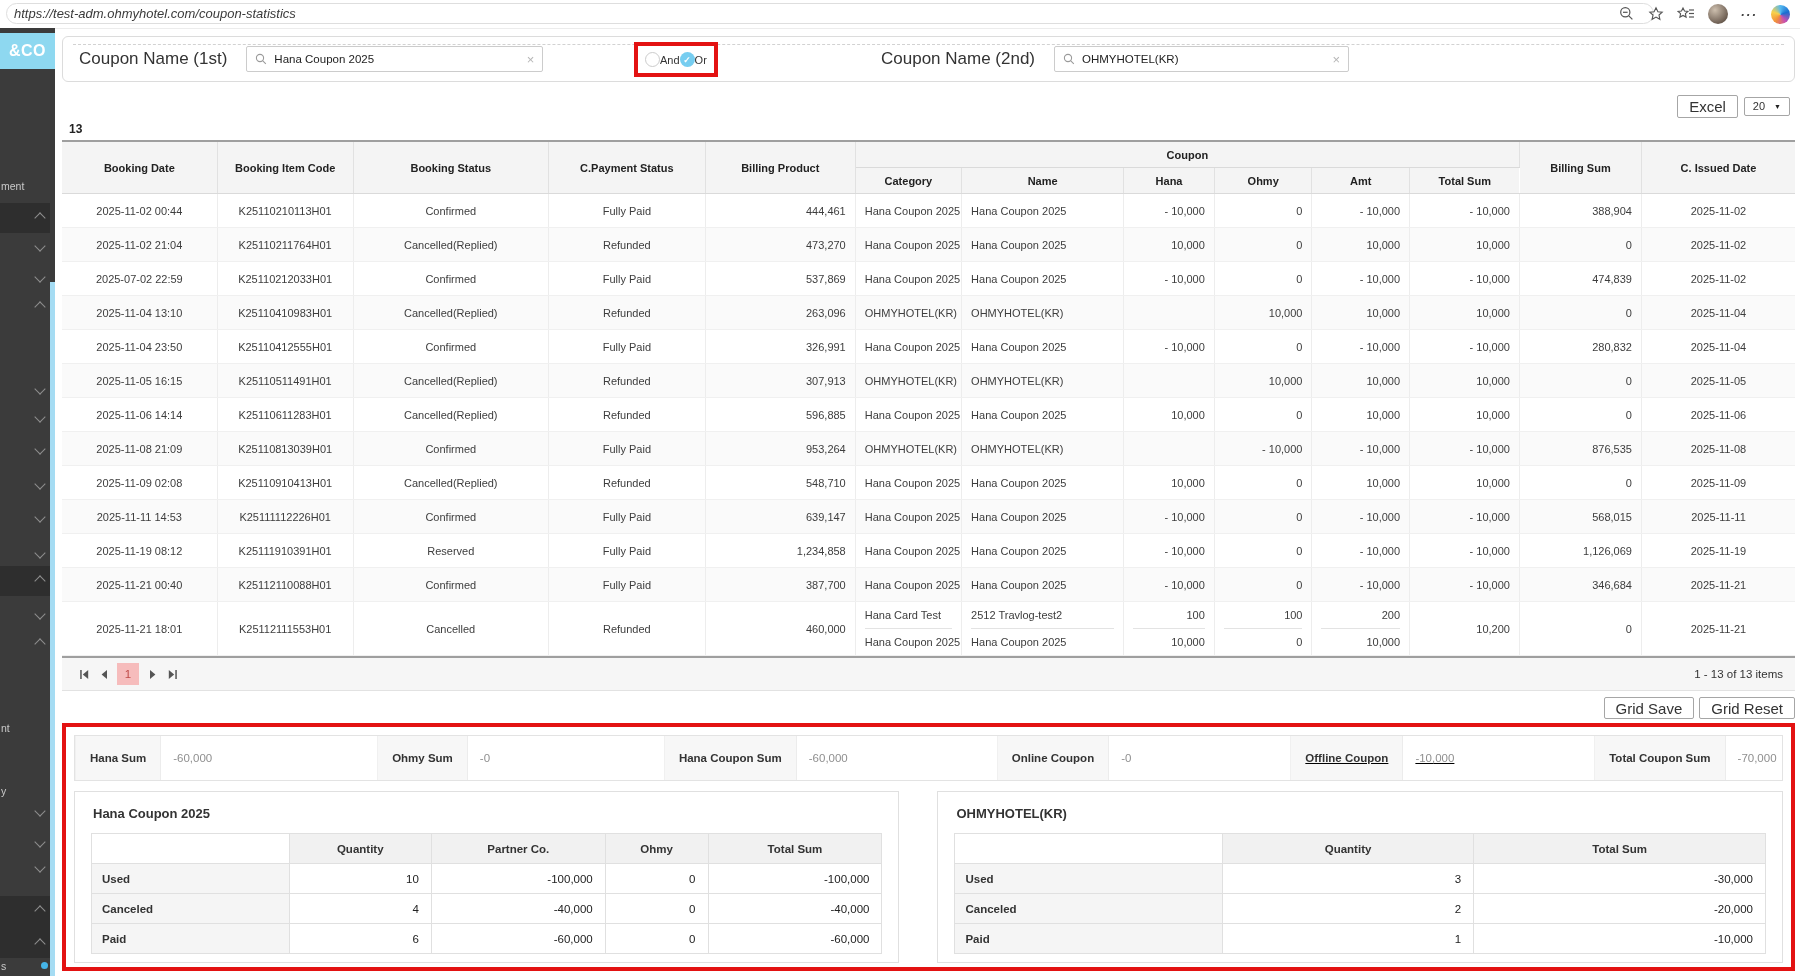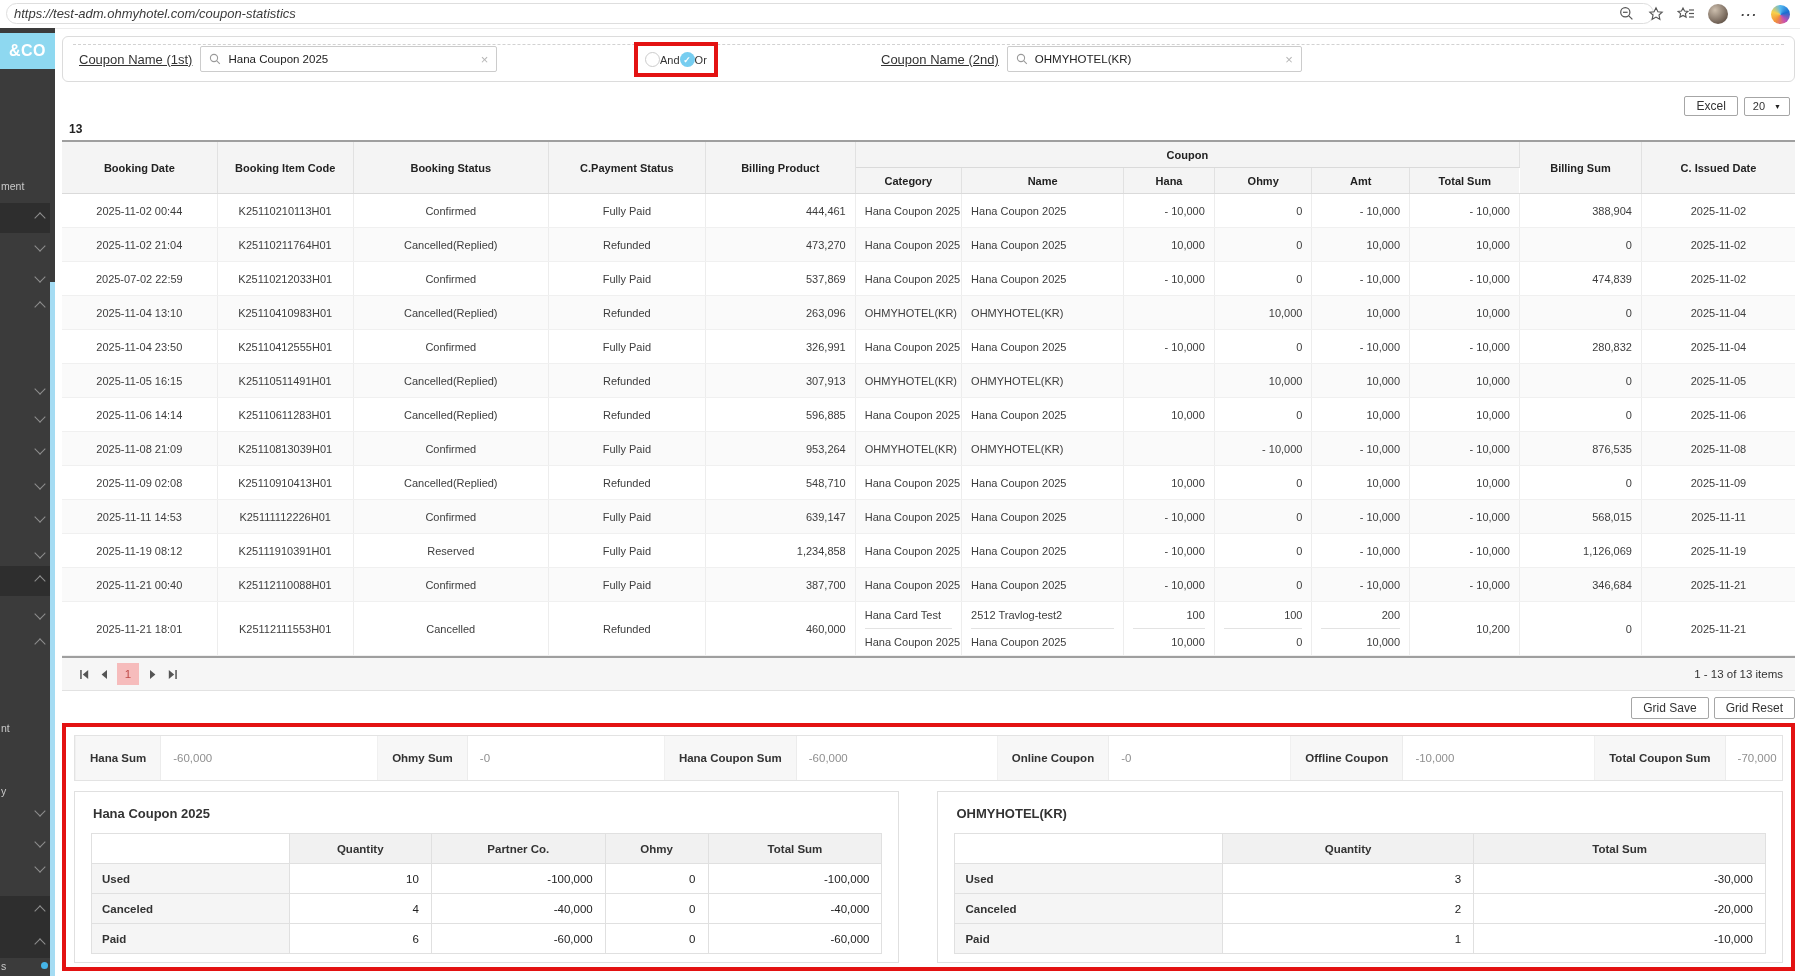--- a/index.html
+++ b/index.html
@@ -25,31 +25,31 @@
   .chev.down{transform:rotate(45deg);}
   .chev.up{transform:rotate(-135deg);}
   .sb-dot{position:absolute;left:41px;top:934px;width:7px;height:7px;border-radius:50%;background:#45b5e8;}
 
   
   .content{position:absolute;left:55px;top:28px;width:1745px;height:948px;}
 
   .filter-panel{position:relative;height:46px;border:1px solid #dcdcdc;border-radius:6px;margin:8px 5px 0 7px;background:#fff;box-sizing:border-box;}
   .dash{position:absolute;top:7px;left:10px;right:10px;border-top:1px dashed #d2d2d2;}
   .fgroup{position:absolute;top:50%;transform:translateY(-50%);display:flex;align-items:center;}
-  .flabel{font-size:13px;color:#333;margin-right:8px;white-space:nowrap;text-decoration:underline;}
+  .flabel{font-size:17px;color:#333;margin-right:19px;white-space:nowrap;}
   .finput{height:26px;border:1px solid #cccccc;border-radius:2px;background:#fff;display:flex;align-items:center;padding:0 8px;box-sizing:border-box;}
   .finput .txt{flex:1;font-size:11.5px;color:#222;margin-left:7px;}
   .clear-x{color:#b5b5b5;font-size:13px;line-height:1;cursor:default;}
   .andor-box{position:absolute;left:571px;top:5px;height:35px;border:4px solid #e31212;display:flex;align-items:center;gap:0;padding:0 7px;box-sizing:border-box;background:#fff;}
   .radio{width:15px;height:15px;border-radius:50%;border:1px solid #ccc;background:#fff;box-sizing:border-box;}
   .radio.checked{border:none;background:#76cdf0;color:#fff;font-size:9px;display:flex;align-items:center;justify-content:center;font-weight:700;}
   .rlabel{font-size:11px;color:#333;}
 
   .toolbar{display:flex;justify-content:flex-end;align-items:center;gap:6px;margin:14px 10px 0 0;height:20px;}
-  .btn{border:1px solid #a6a6a6;border-radius:2px;background:#fff;font-size:12px;color:#333;padding:3px 11px;display:flex;align-items:center;line-height:1;}
+  .btn{border:1px solid #a6a6a6;border-radius:2px;background:#fff;font-size:15px;color:#333;padding:3px 11px;display:flex;align-items:center;line-height:1;}
   .select{border:1px solid #a6a6a6;border-radius:2px;background:#fff;font-size:11px;color:#333;padding:3px 8px;display:flex;align-items:center;gap:9px;line-height:1;}
   .caret{font-size:7px;color:#222;}
 
   .count{font-size:12px;font-weight:700;color:#222;margin:6px 0 4px 14px;height:14px;}
 
   .grid-wrap{margin:4px 5px 0 7px;}
   table.grid{width:100%;border-collapse:collapse;table-layout:fixed;border-top:2px solid #9f9f9f;}
   table.grid thead th{background:#f4f4f4;font-size:11px;font-weight:700;color:#222;border-right:1px solid #e1e1e1;border-bottom:1px solid #dadada;height:25px;padding:0 4px;overflow:hidden;white-space:nowrap;}
   table.grid thead th:last-child{border-right:none;}
   table.grid td{height:34px;border-right:1px solid #ededed;border-bottom:1px solid #f0f0f0;font-size:11px;color:#3d3d3d;padding:0 9px;overflow:hidden;white-space:nowrap;box-sizing:border-box;}
@@ -67,21 +67,21 @@
   .pg-cur{width:22px;height:22px;background:#f6bcbc;color:#bf4a47;display:flex;align-items:center;justify-content:center;font-size:11.5px;margin:0 3px;}
   .pg-info{margin-left:auto;font-size:11.5px;color:#333;}
 
   .grid-btns{display:flex;justify-content:flex-end;gap:5px;margin:6px 5px 0 0;height:22px;}
 
   .red-box{border:4px solid #e31212;margin:4px 5px 0 7px;padding:8px;box-sizing:border-box;height:248px;}
   .summary{display:flex;height:44px;border:1px solid #e3e3e3;background:#fff;align-items:stretch;}
   .sum-cell{display:flex;align-items:center;overflow:hidden;}
   .sum-chip{background:#f7f7f7;border-right:1px solid #ececec;border-left:1px solid #f0f0f0;height:100%;display:flex;align-items:center;padding:0 14px;font-size:11.5px;font-weight:700;color:#333;white-space:nowrap;}
   .sum-val{padding-left:12px;font-size:11.5px;color:#8f8f8f;white-space:nowrap;}
-  .sc0{flex:0 0 17.7%;} .sc1{flex:0 0 16.8%;} .sc2{flex:0 0 19.5%;} .sc3{flex:0 0 17.2%;} .sc4{flex:0 0 17.8%;} .sc5{flex:1;}
+  .sc0{flex:0 0 17.7%;} .sc1{flex:0 0 16.8%;} .sc2{flex:0 0 19.5%;} .sc3{flex:0 0 17.2%;} .sc4{flex:0 0 17.8%;text-decoration:underline;} .sc5{flex:1;}
 
   .panels{display:flex;gap:38px;margin-top:10px;}
   .panel{border:1px solid #e0e0e0;background:#fff;padding:12px 16px 13px;box-sizing:border-box;height:172px;flex:1;}
   .panel.p0{flex:0 0 48.3%;}
   .panel-title{font-size:13px;font-weight:700;color:#333;margin:2px 0 12px 2px;}
   table.mini{width:100%;border-collapse:collapse;table-layout:fixed;}
   table.mini th,table.mini td{border:1px solid #e0e0e0;height:30px;font-size:11.5px;box-sizing:border-box;}
   table.mini thead th{background:#f1f1f1;font-weight:700;color:#333;text-align:center;}
   table.mini thead th.blank{background:#fff;}
   table.mini tbody th{background:#f5f5f5;font-weight:700;color:#333;text-align:left;padding-left:10px;}

